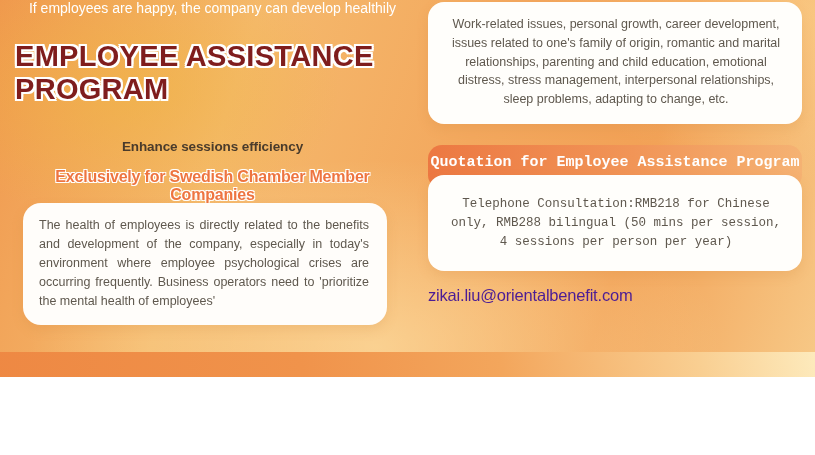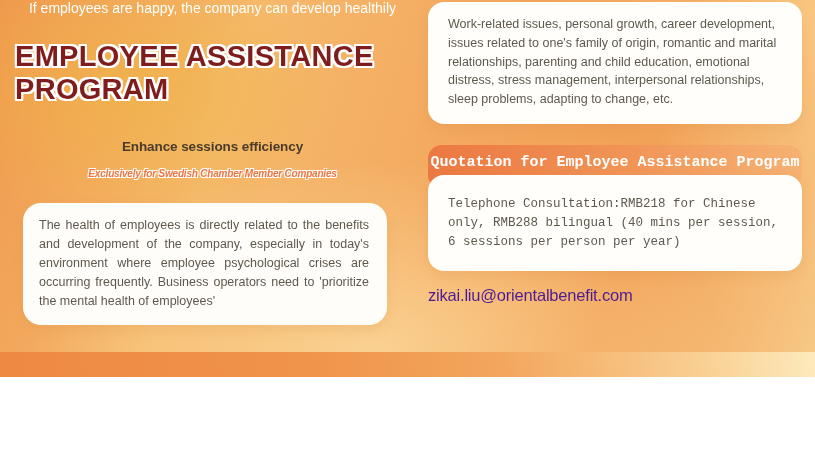--- a/index.html
+++ b/index.html
@@ -75,27 +75,26 @@
     font-size: 13.5px;
     font-weight: bold;
     line-height: 18px;
     letter-spacing: -0.1px;
   }
 
   .exclusive {
     top: 168px;
     text-align: center;
     color: #ee7540;
-    font-size: 10px;
+    font-size: 16px;
     font-weight: bold;
     letter-spacing: -0.2px;
     text-shadow:
       -1px -1px 0 #fff, 1px -1px 0 #fff,
       -1px 1px 0 #fff, 1px 1px 0 #fff;
-    font-style: italic;
   }
 
   .left-card {
     top: 203px;
     left: 8px !important;
     width: 364px !important;
     box-sizing: border-box;
     min-height: 113px;
     background: #fffdfa;
     border-radius: 18px;
@@ -135,20 +134,21 @@
   }
 
   .panel-body {
     position: relative;
     z-index: 1;
     margin-top: -14px;
     background: #fffefb;
     border-radius: 16px;
     box-shadow: 0 5px 12px rgba(205,125,55,0.18);
     padding: 13px 18px 15px 20px;
+    text-align: center;
   }
   .panel-body p {
     margin: 0;
     color: #5f584e;
     font-size: 12.5px;
     line-height: 18.8px;
   }
   .panel-body.quote { min-height: 40px; padding-top: 20px; padding-bottom: 20px; }
 
   .email {
@@ -191,19 +191,19 @@
   <div class="right-col">
     <section class="panel">
       <div class="panel-body">
         <p>Work-related issues, personal growth, career development, issues related to one's family of origin, romantic and marital relationships, parenting and child education, emotional distress, stress management, interpersonal relationships, sleep problems, adapting to change, etc.</p>
       </div>
     </section>
 
     <section class="panel">
       <div class="panel-header">Quotation for Employee Assistance Program</div>
       <div class="panel-body quote">
-        <p>Telephone Consultation:RMB218 for Chinese only, RMB288 bilingual (40 mins per session, 6 sessions per person per year)</p>
+        <p>Telephone Consultation:RMB218 for Chinese only, RMB288 bilingual (50 mins per session, 4 sessions per person per year)</p>
       </div>
     </section>
 
     <div class="email">zikai.liu@orientalbenefit.com</div>
   </div>
 </div>
 
 </body></html>

